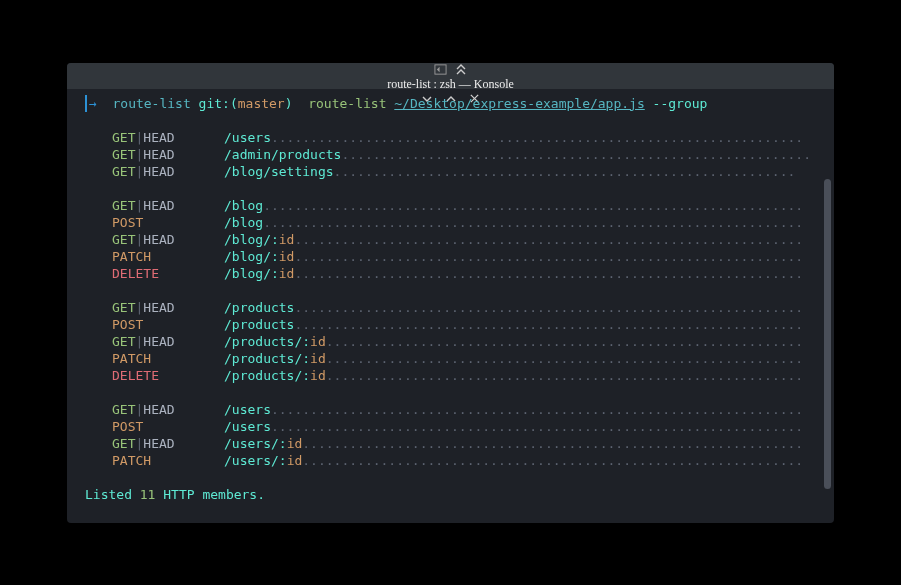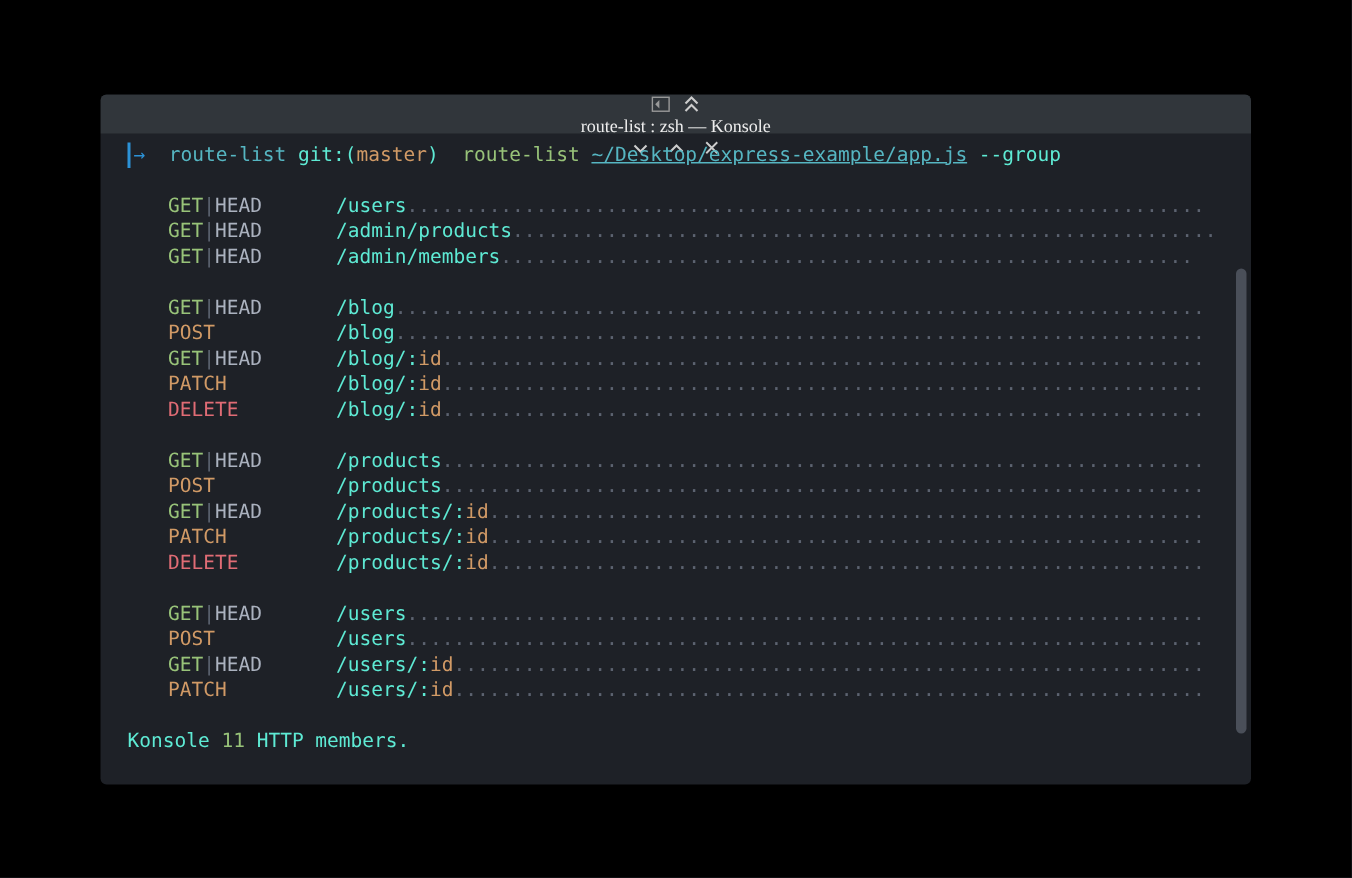--- a/index.html
+++ b/index.html
@@ -129,36 +129,36 @@
       </span>
     </div>
   </div>
 
   <div class="terminal">
     <div class="prompt-line"><span class="arrow-caret">→</span><span>  </span><span class="c-cyan">route-list</span><span> </span><span class="c-blue">git:</span><span class="c-blue">(</span><span class="c-orange">master</span><span class="c-blue">)</span><span>  </span><span class="c-green">route-list</span><span> </span><span class="c-cyan c-underline">~/Desktop/express-example/app.js</span><span class="c-white"> --group</span></div>
     <div class="blank"></div>
     <div id="routes-container">
         <div class="route-line"><span class="method-col"><span style="color: rgb(152, 195, 121);">GET</span><span class="c-dim">|</span><span class="c-gray">HEAD</span></span><span class="c-white">/users</span><span class="c-dim">....................................................................</span></div>
         <div class="route-line"><span class="method-col"><span style="color: rgb(152, 195, 121);">GET</span><span class="c-dim">|</span><span class="c-gray">HEAD</span></span><span class="c-white">/admin/products</span><span class="c-dim">............................................................</span></div>
-        <div class="route-line"><span class="method-col"><span style="color: rgb(152, 195, 121);">GET</span><span class="c-dim">|</span><span class="c-gray">HEAD</span></span><span class="c-white">/admin/members</span><span class="c-dim">...........................................................</span></div>
+        <div class="route-line"><span class="method-col"><span style="color: rgb(152, 195, 121);">GET</span><span class="c-dim">|</span><span class="c-gray">HEAD</span></span><span class="c-white">/blog/settings</span><span class="c-dim">...........................................................</span></div>
         <div class="blank"></div>
         <div class="route-line"><span class="method-col"><span style="color: rgb(152, 195, 121);">GET</span><span class="c-dim">|</span><span class="c-gray">HEAD</span></span><span class="c-white">/blog</span><span class="c-dim">.....................................................................</span></div>
         <div class="route-line"><span class="method-col"><span style="color: rgb(209, 154, 102);">POST</span></span><span class="c-white">/blog</span><span class="c-dim">.....................................................................</span></div>
         <div class="route-line"><span class="method-col"><span style="color: rgb(152, 195, 121);">GET</span><span class="c-dim">|</span><span class="c-gray">HEAD</span></span><span class="c-white">/blog/</span><span class="c-white">:</span><span style="color: rgb(209, 154, 102);">id</span><span class="c-dim">.................................................................</span></div>
         <div class="route-line"><span class="method-col"><span style="color: rgb(209, 154, 102);">PATCH</span></span><span class="c-white">/blog/</span><span class="c-white">:</span><span style="color: rgb(209, 154, 102);">id</span><span class="c-dim">.................................................................</span></div>
         <div class="route-line"><span class="method-col"><span style="color: rgb(224, 108, 117);">DELETE</span></span><span class="c-white">/blog/</span><span class="c-white">:</span><span style="color: rgb(209, 154, 102);">id</span><span class="c-dim">.................................................................</span></div>
         <div class="blank"></div>
         <div class="route-line"><span class="method-col"><span style="color: rgb(152, 195, 121);">GET</span><span class="c-dim">|</span><span class="c-gray">HEAD</span></span><span class="c-white">/products</span><span class="c-dim">.................................................................</span></div>
         <div class="route-line"><span class="method-col"><span style="color: rgb(209, 154, 102);">POST</span></span><span class="c-white">/products</span><span class="c-dim">.................................................................</span></div>
         <div class="route-line"><span class="method-col"><span style="color: rgb(152, 195, 121);">GET</span><span class="c-dim">|</span><span class="c-gray">HEAD</span></span><span class="c-white">/products/</span><span class="c-white">:</span><span style="color: rgb(209, 154, 102);">id</span><span class="c-dim">.............................................................</span></div>
         <div class="route-line"><span class="method-col"><span style="color: rgb(209, 154, 102);">PATCH</span></span><span class="c-white">/products/</span><span class="c-white">:</span><span style="color: rgb(209, 154, 102);">id</span><span class="c-dim">.............................................................</span></div>
         <div class="route-line"><span class="method-col"><span style="color: rgb(224, 108, 117);">DELETE</span></span><span class="c-white">/products/</span><span class="c-white">:</span><span style="color: rgb(209, 154, 102);">id</span><span class="c-dim">.............................................................</span></div>
         <div class="blank"></div>
         <div class="route-line"><span class="method-col"><span style="color: rgb(152, 195, 121);">GET</span><span class="c-dim">|</span><span class="c-gray">HEAD</span></span><span class="c-white">/users</span><span class="c-dim">....................................................................</span></div>
         <div class="route-line"><span class="method-col"><span style="color: rgb(209, 154, 102);">POST</span></span><span class="c-white">/users</span><span class="c-dim">....................................................................</span></div>
         <div class="route-line"><span class="method-col"><span style="color: rgb(152, 195, 121);">GET</span><span class="c-dim">|</span><span class="c-gray">HEAD</span></span><span class="c-white">/users/</span><span class="c-white">:</span><span style="color: rgb(209, 154, 102);">id</span><span class="c-dim">................................................................</span></div>
         <div class="route-line"><span class="method-col"><span style="color: rgb(209, 154, 102);">PATCH</span></span><span class="c-white">/users/</span><span class="c-white">:</span><span style="color: rgb(209, 154, 102);">id</span><span class="c-dim">................................................................</span></div>
       </div>
     <div class="blank"></div>
-    <div class="route-line"><span class="c-white">Konsole </span><span class="c-green">11</span><span class="c-white"> HTTP members.</span></div>
+    <div class="route-line"><span class="c-white">Listed </span><span class="c-green">11</span><span class="c-white"> HTTP members.</span></div>
     <div class="scrollbar"></div>
   </div>
 </div>
 
 </body></html>

